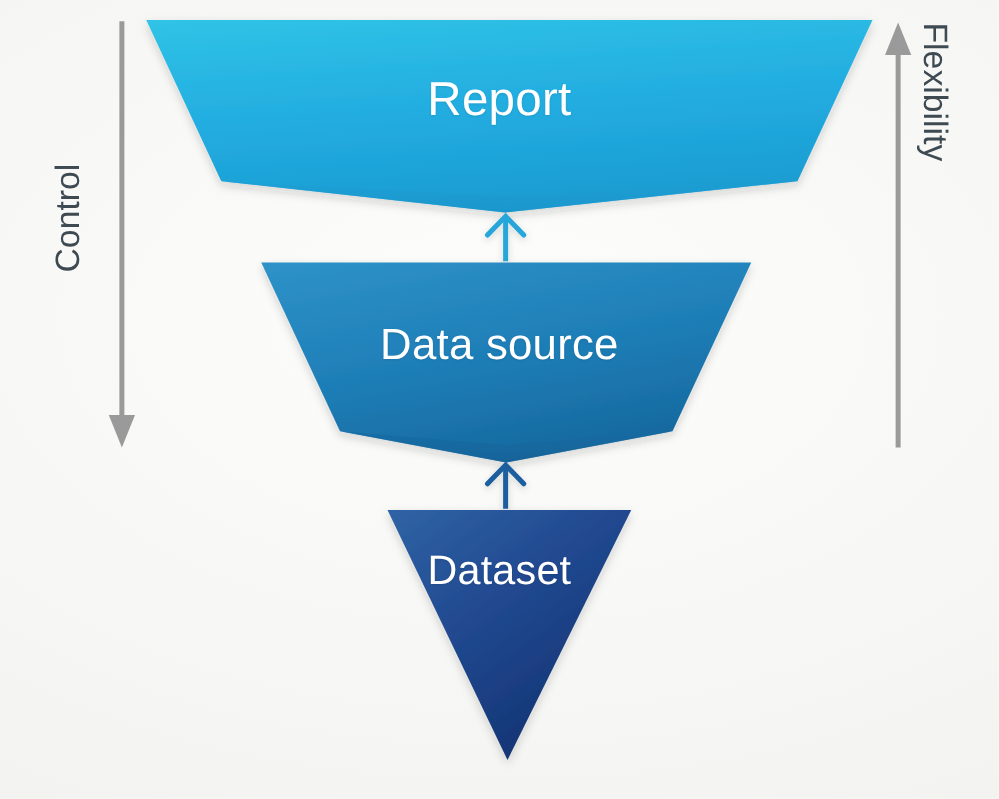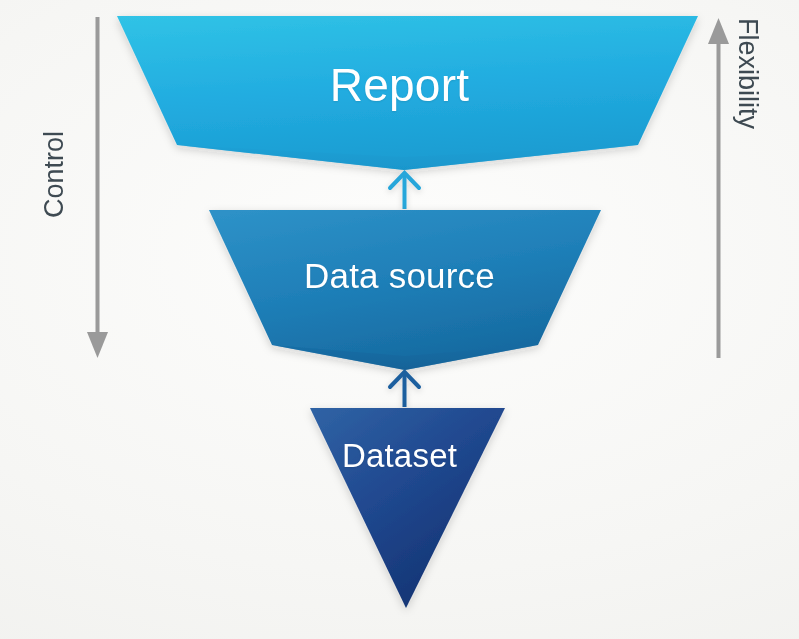--- a/index.html
+++ b/index.html
@@ -35,21 +35,21 @@
     font-weight: 400;
     white-space: nowrap;
     text-align: center;
     letter-spacing: 0.2px;
     text-shadow: 0 1px 2px rgba(0,0,0,0.10);
     pointer-events: none;
   }
   #label-report {
     left: 0; right: 0;
     top: 57px;
-    font-size: 46px;
+    font-size: 38px;
     line-height: 1.25;
   }
   #label-datasource {
     left: 0; right: 0;
     top: 254px;
     font-size: 35px;
     line-height: 1.25;
   }
   #label-dataset {
     left: 0; right: 0;

